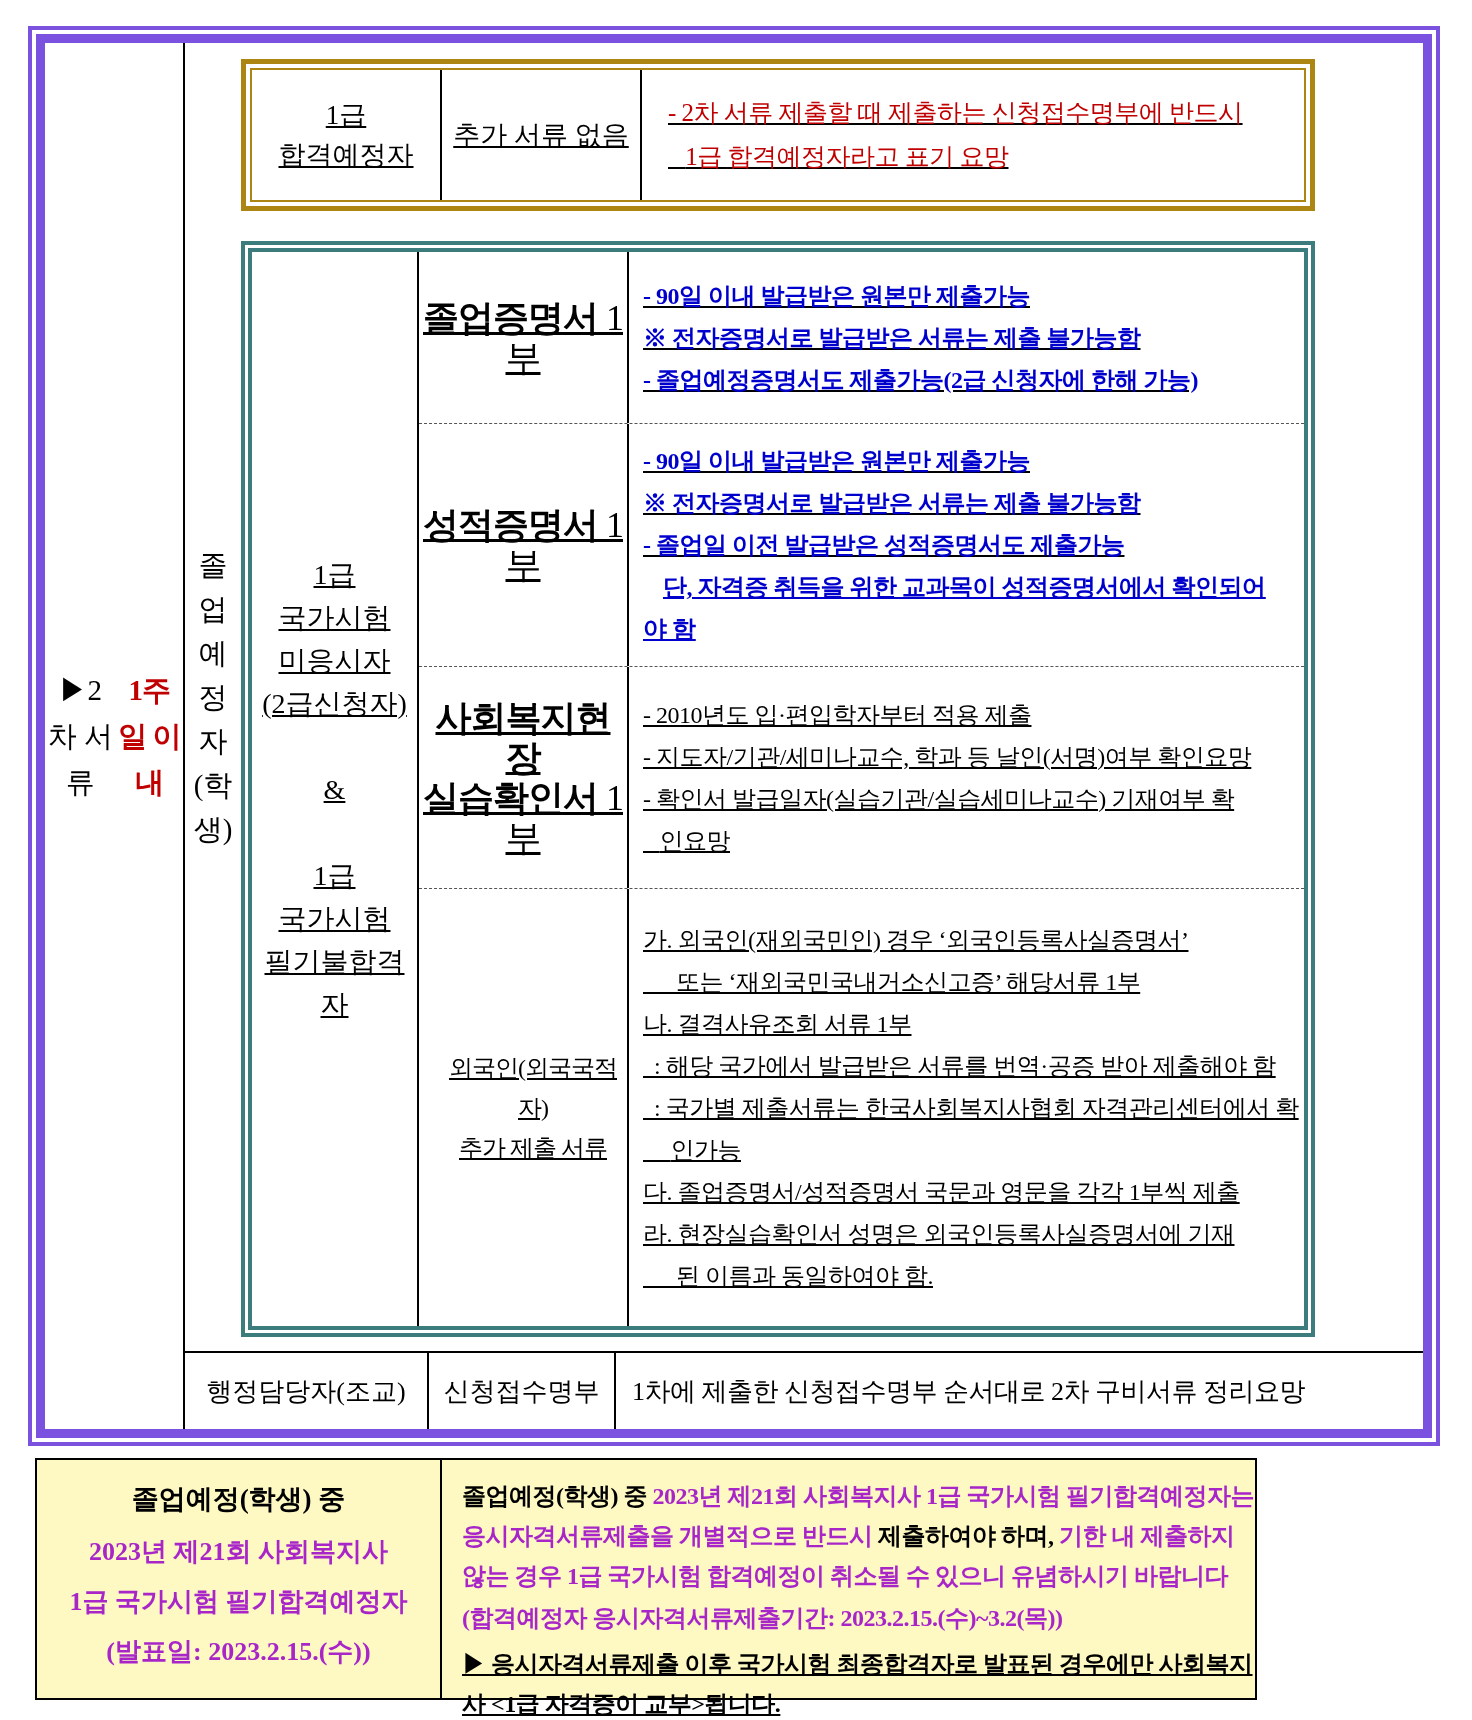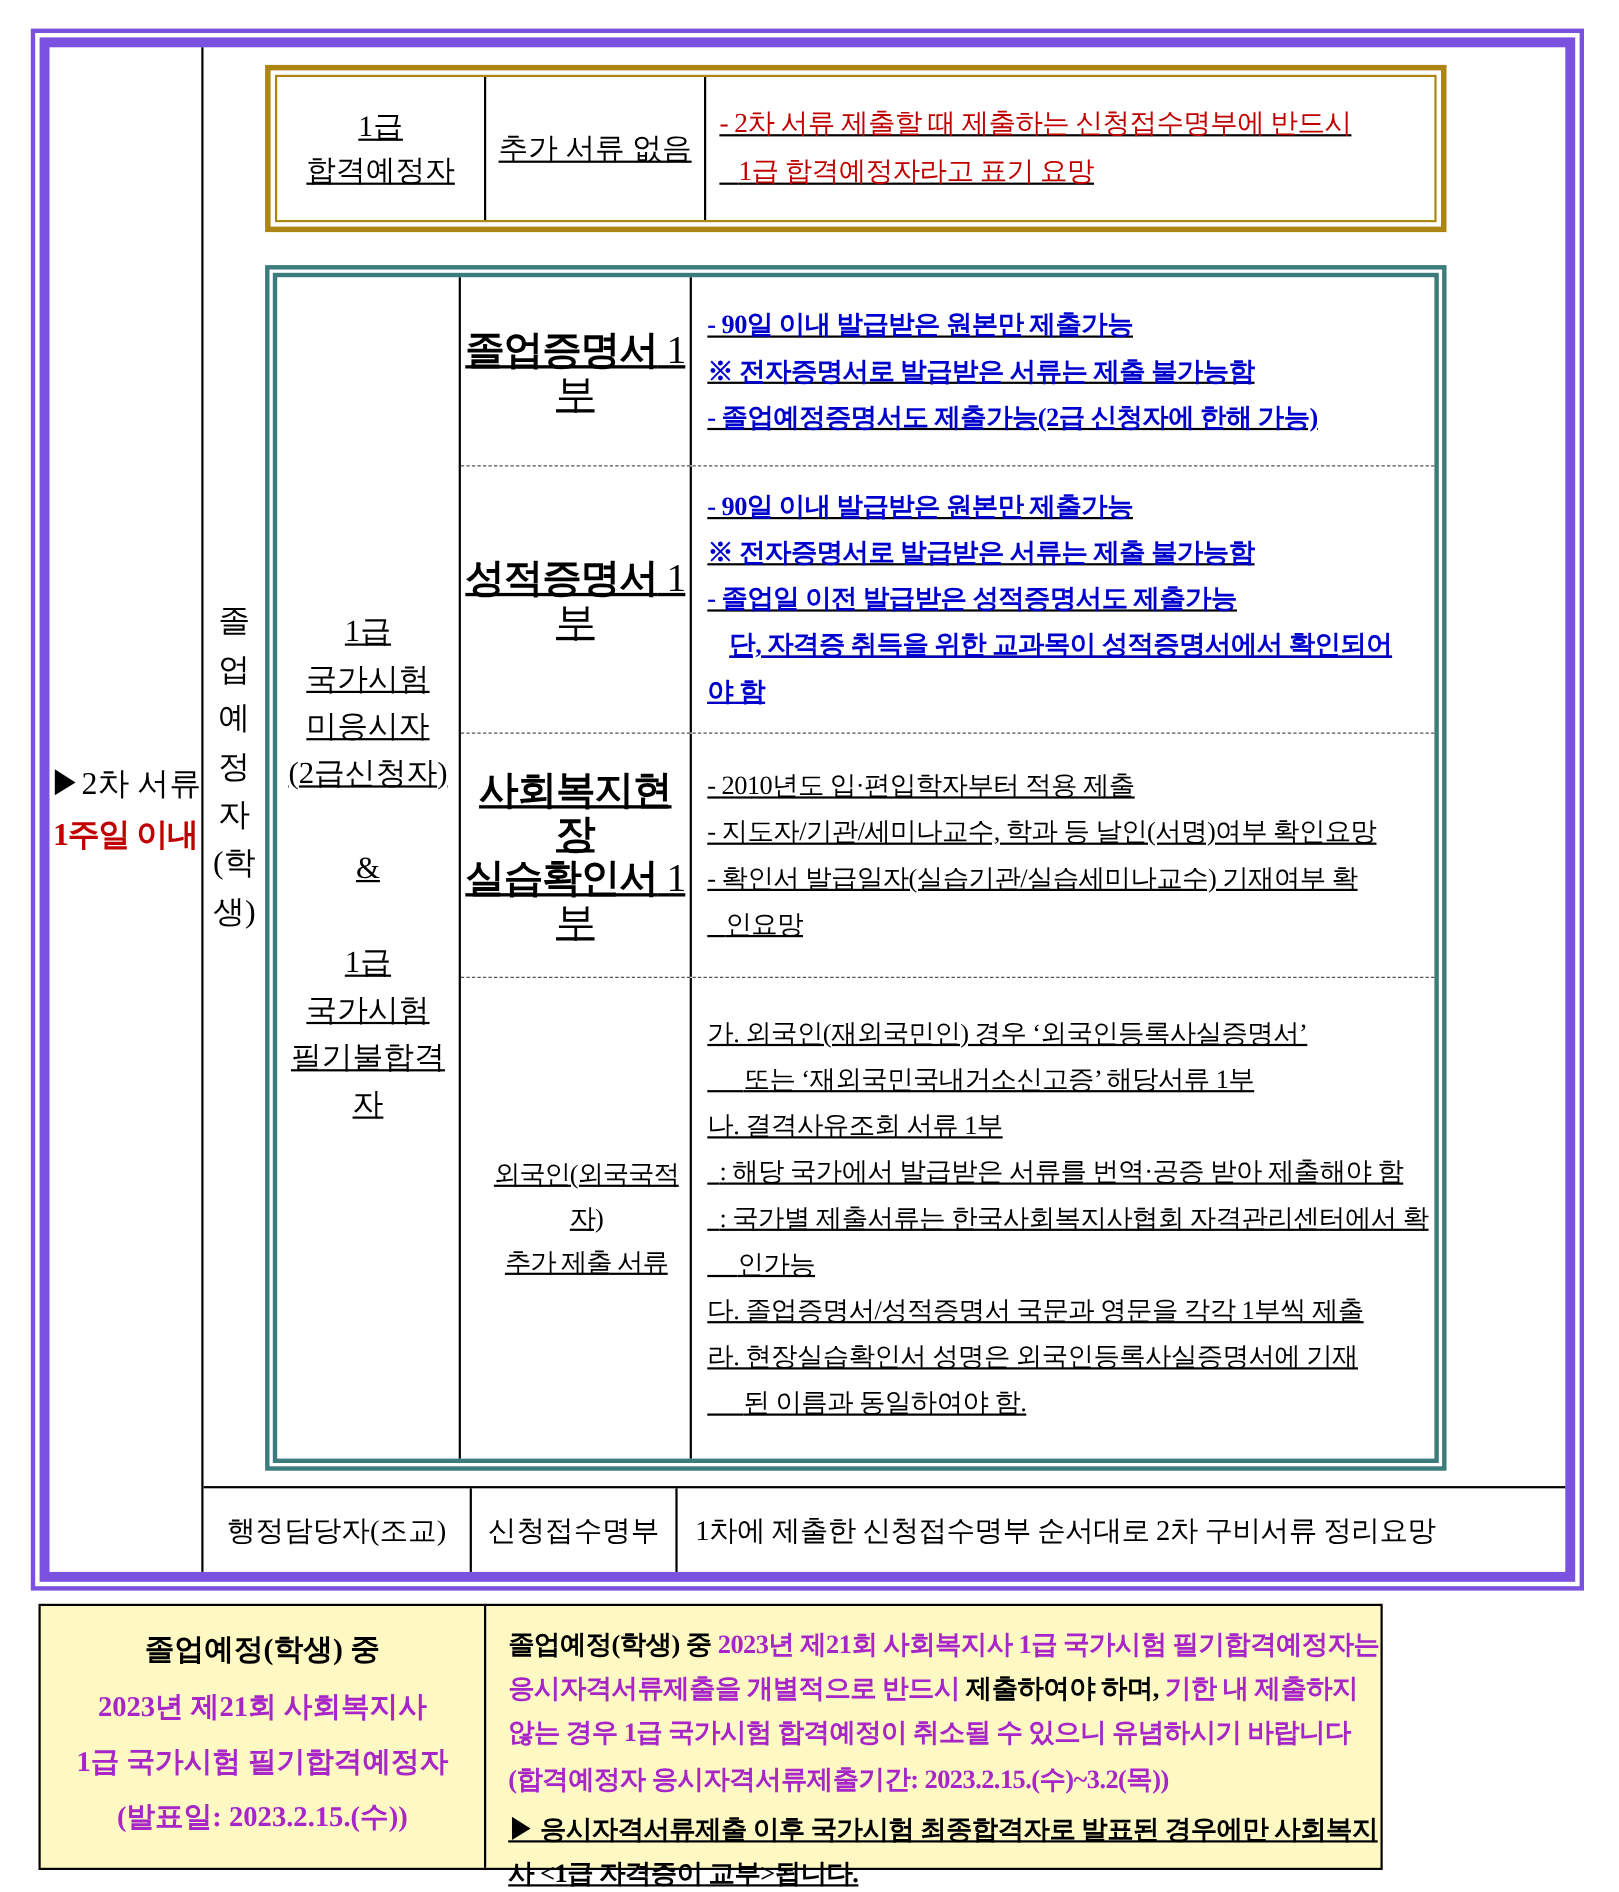--- a/index.html
+++ b/index.html
@@ -12,21 +12,21 @@
 
   
   .purple-box {
     position:absolute; left:28px; top:26px; width:1412px; height:1420px;
     border:4px solid #7b52e0; padding:4px; background:#fff;
   }
   .purple-inner { width:100%; height:100%; border:9px solid #7b52e0; display:flex; }
 
   
   .left-col {
-    width:140px; border-right:2px solid #000; display:flex; flex-direction:column;
+    width:140px; border-right:2px solid #000; display:flex; flex-direction:row;
     justify-content:center; align-items:center; text-align:center;
     font-size:29px; line-height:46px;
   }
   .left-col .red-line { color:#c00000; font-weight:600; letter-spacing:-1px; }
 
   .col-rest { flex:1; display:flex; flex-direction:column; min-width:0; }
   .row-top { flex:1; display:flex; min-height:0; }
 
   
   .grad-col { width:56px; display:flex; align-items:center; justify-content:center;
@@ -34,21 +34,21 @@
 
   .boxes { flex:1; display:flex; flex-direction:column; padding-right:108px; min-width:0;text-decoration:underline; }
 
   
   .gold-box { margin-top:16px; height:152px; border:5px solid #ad8512; padding:4px; }
   .gold-inner { height:100%; border:2px solid #ad8512; display:flex; }
   .gold-c1 { width:190px; border-right:2px solid #000; display:flex; align-items:center;
     justify-content:center; text-align:center; font-size:27px; line-height:40px; }
   .gold-c2 { width:200px; border-right:2px solid #000; display:flex; align-items:center;
     justify-content:center; font-size:27px; }
-  .gold-c3 { flex:1; display:flex; align-items:center; padding-left:12px;
+  .gold-c3 { flex:1; display:flex; align-items:center; padding-left:26px;
     color:#c00000; font-size:25px; line-height:44px; letter-spacing:-0.5px; }
 
   
   .teal-box { margin-top:30px; margin-bottom:14px; flex:1; border:4px solid #3d7c7c; padding:3px; min-height:0; }
   .teal-inner { height:100%; border:4px solid #3d7c7c; display:flex; }
   .applicant-col { width:167px; border-right:2px solid #000; display:flex; align-items:center;
     justify-content:center; text-align:center; font-size:28px; line-height:43px; }
   .rows { flex:1; display:flex; flex-direction:column; min-width:0; }
   .trow { display:flex; border-bottom:1px dashed #555; min-height:0; }
   .trow:last-child { border-bottom:none; flex:1; }

